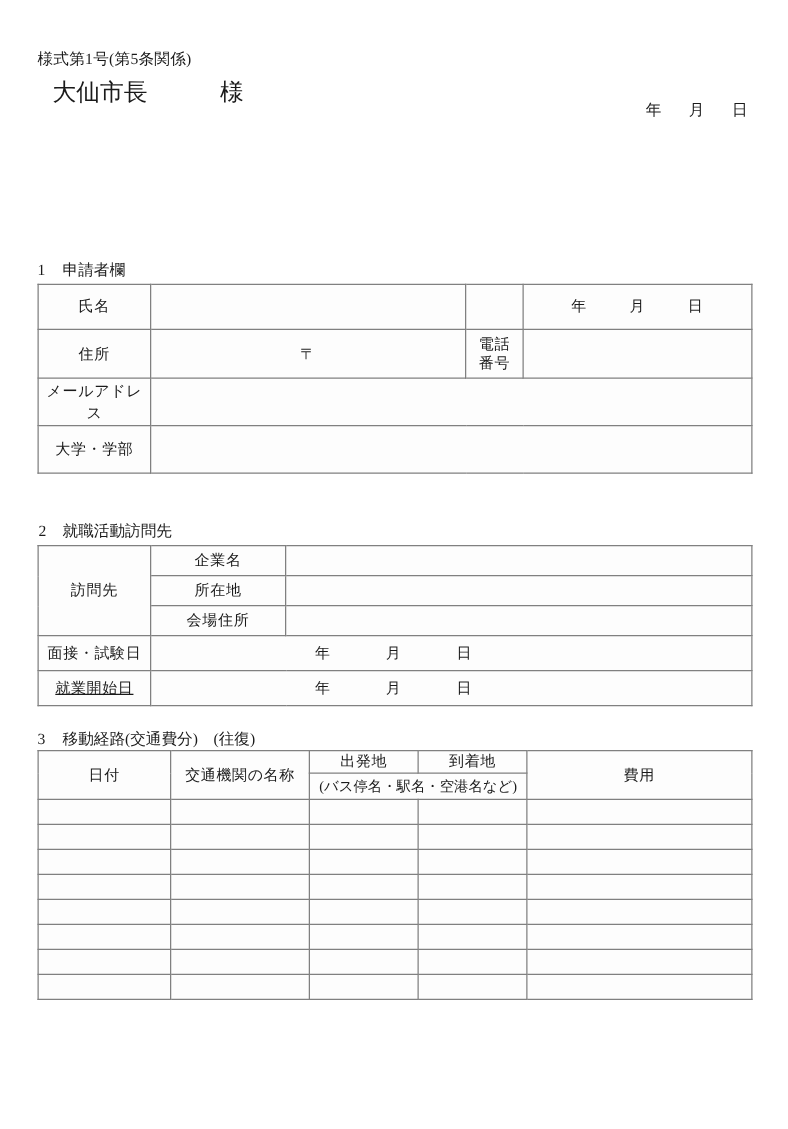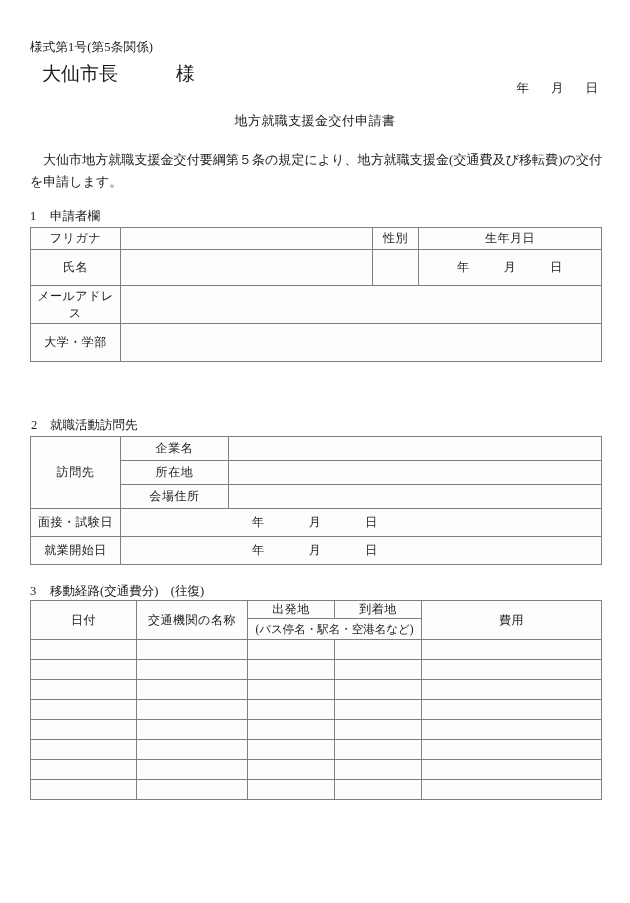--- a/index.html
+++ b/index.html
@@ -152,51 +152,56 @@
   <div class="form-no">様式第1号(第5条関係)</div>
 
   <div class="addressee">
     <span class="to-name">大仙市長</span><span class="to-suffix">様</span>
   </div>
 
   <div class="date-line">
     <span>年</span><span class="sep"></span><span>月</span><span class="sep"></span><span>日</span>
   </div>
 
-  <div class="doc-title">地方就職支援金交付申請書</div>
-
-  <div class="lead">大仙市地方就職支援金交付要綱第５条の規定により、地方就職支援金(交通費及び移転費)の交付を申請します。</div>
+
 
   <div class="sec-head" style="left:30px; top:208px;">
     <span class="num">1</span><span class="txt">申請者欄</span>
   </div>
 
   <table class="form" style="left:30px; top:227px; width:571px;">
     <colgroup>
       <col style="width:90px">
       <col style="width:252px">
       <col style="width:46px">
       <col style="width:183px">
     </colgroup>
     <tbody>
       <tr>
-        <td class="hd" style="height:21px;">フリガナ</td>
-        <td class="furi-field"></td>
-        <td class="hd tight" rowspan="1">性別</td>
-        <td class="hd tight">生年月日</td>
-      </tr>
-      <tr>
         <td class="hd" style="height:35px;">氏名</td>
         <td class="name-field"></td>
         <td class="blank"></td>
         <td class="blank">
           <span class="ymd">
             <span class="g">年</span><span class="s"></span><span class="g">月</span><span class="s"></span><span class="g">日</span>
           </span>
         </td>
+      </tr>
+      <tr>
+        <td class="hd" style="height:38px;">住所</td>
+        <td class="left-pad">
+          <span class="postal">〒</span>
+        </td>
+        <td class="hd tight">
+          <div class="stack">
+            <div>電話</div>
+            <div>番号</div>
+          </div>
+        </td>
+        <td class="blank"></td>
       </tr>
       <tr>
         <td class="hd tight" style="height:37px;">メールアドレス</td>
         <td class="blank" colspan="3"></td>
       </tr>
       <tr>
         <td class="hd tight" style="height:37px;">大学・学部</td>
         <td class="blank" colspan="3"></td>
       </tr>
     </tbody>
@@ -228,21 +233,21 @@
       </tr>
       <tr>
         <td class="hd tight" style="height:27px;margin-top:36px;">面接・試験日</td>
         <td class="blank" colspan="2">
           <span class="ymd2">
             <span class="g">年</span><span class="s"></span><span class="g">月</span><span class="s"></span><span class="g">日</span>
           </span>
         </td>
       </tr>
       <tr>
-        <td class="hd tight" style="height:27px;">就業開始日</td>
+        <td class="hd tight" style="height:27px;text-decoration:underline;">就業開始日</td>
         <td class="blank" colspan="2">
           <span class="ymd2">
             <span class="g">年</span><span class="s"></span><span class="g">月</span><span class="s"></span><span class="g">日</span>
           </span>
         </td>
       </tr>
     </tbody>
   </table>
 
   <div class="sec-head" style="left:30px; top:583px;">

